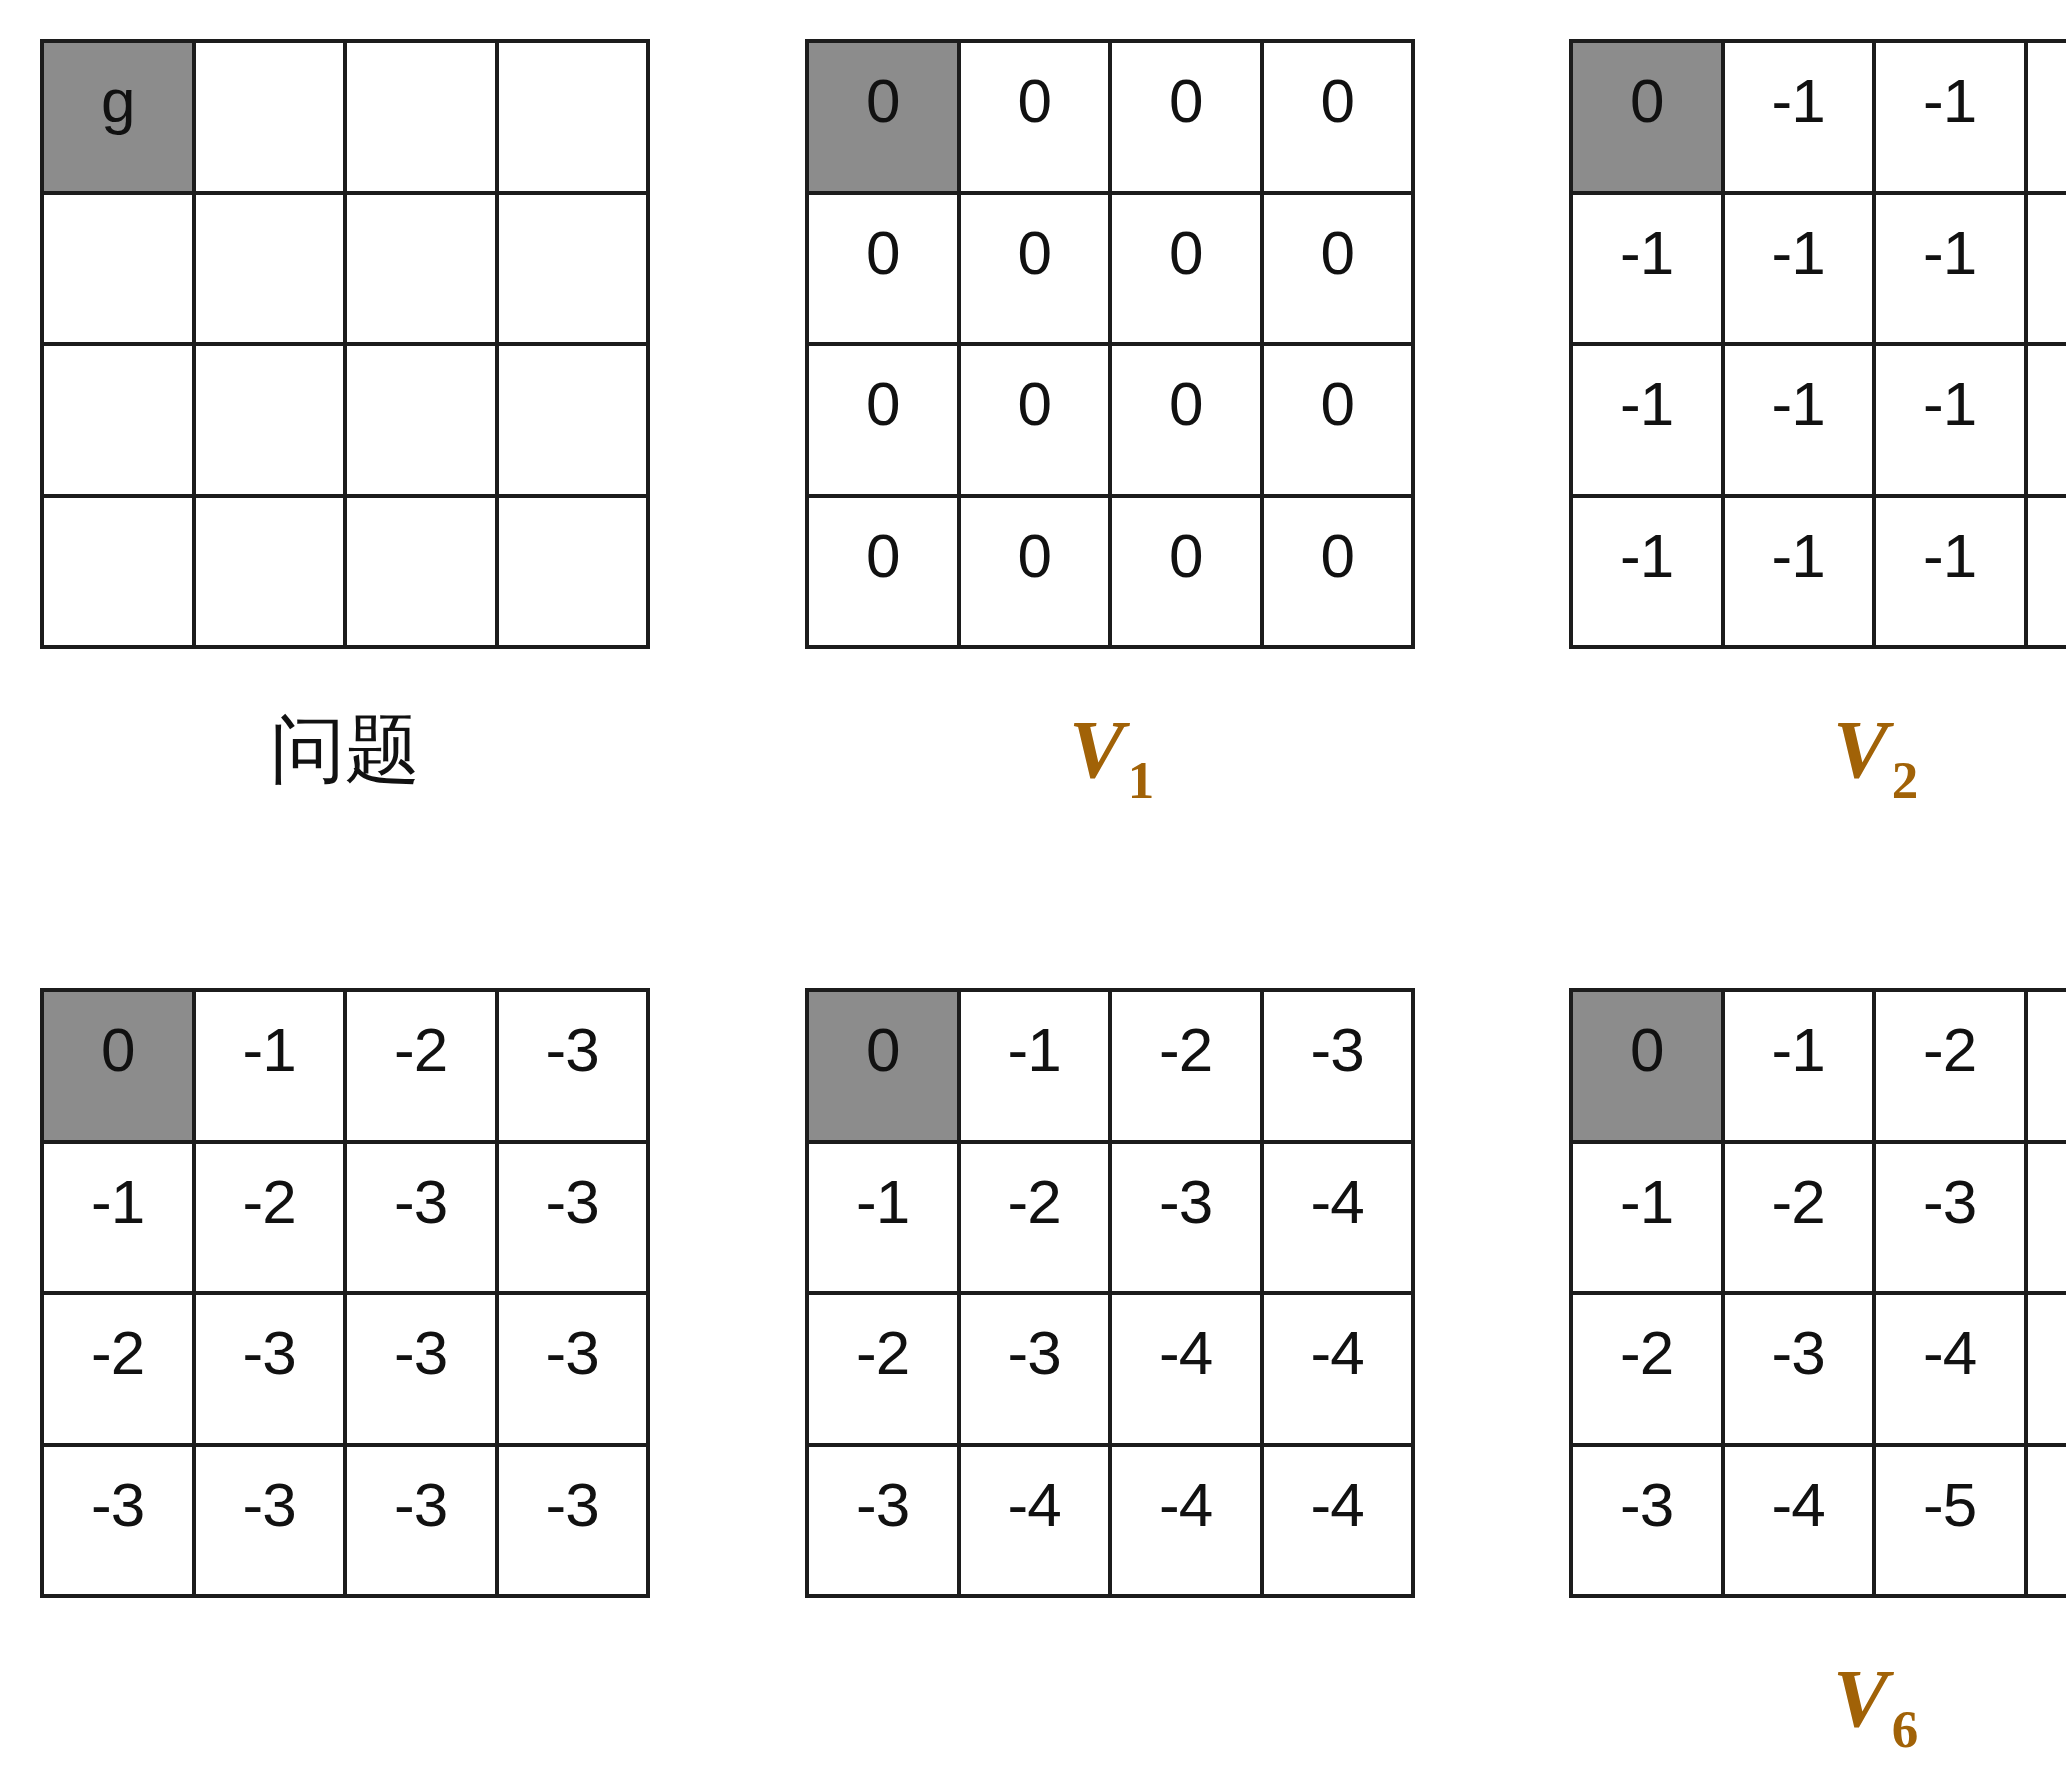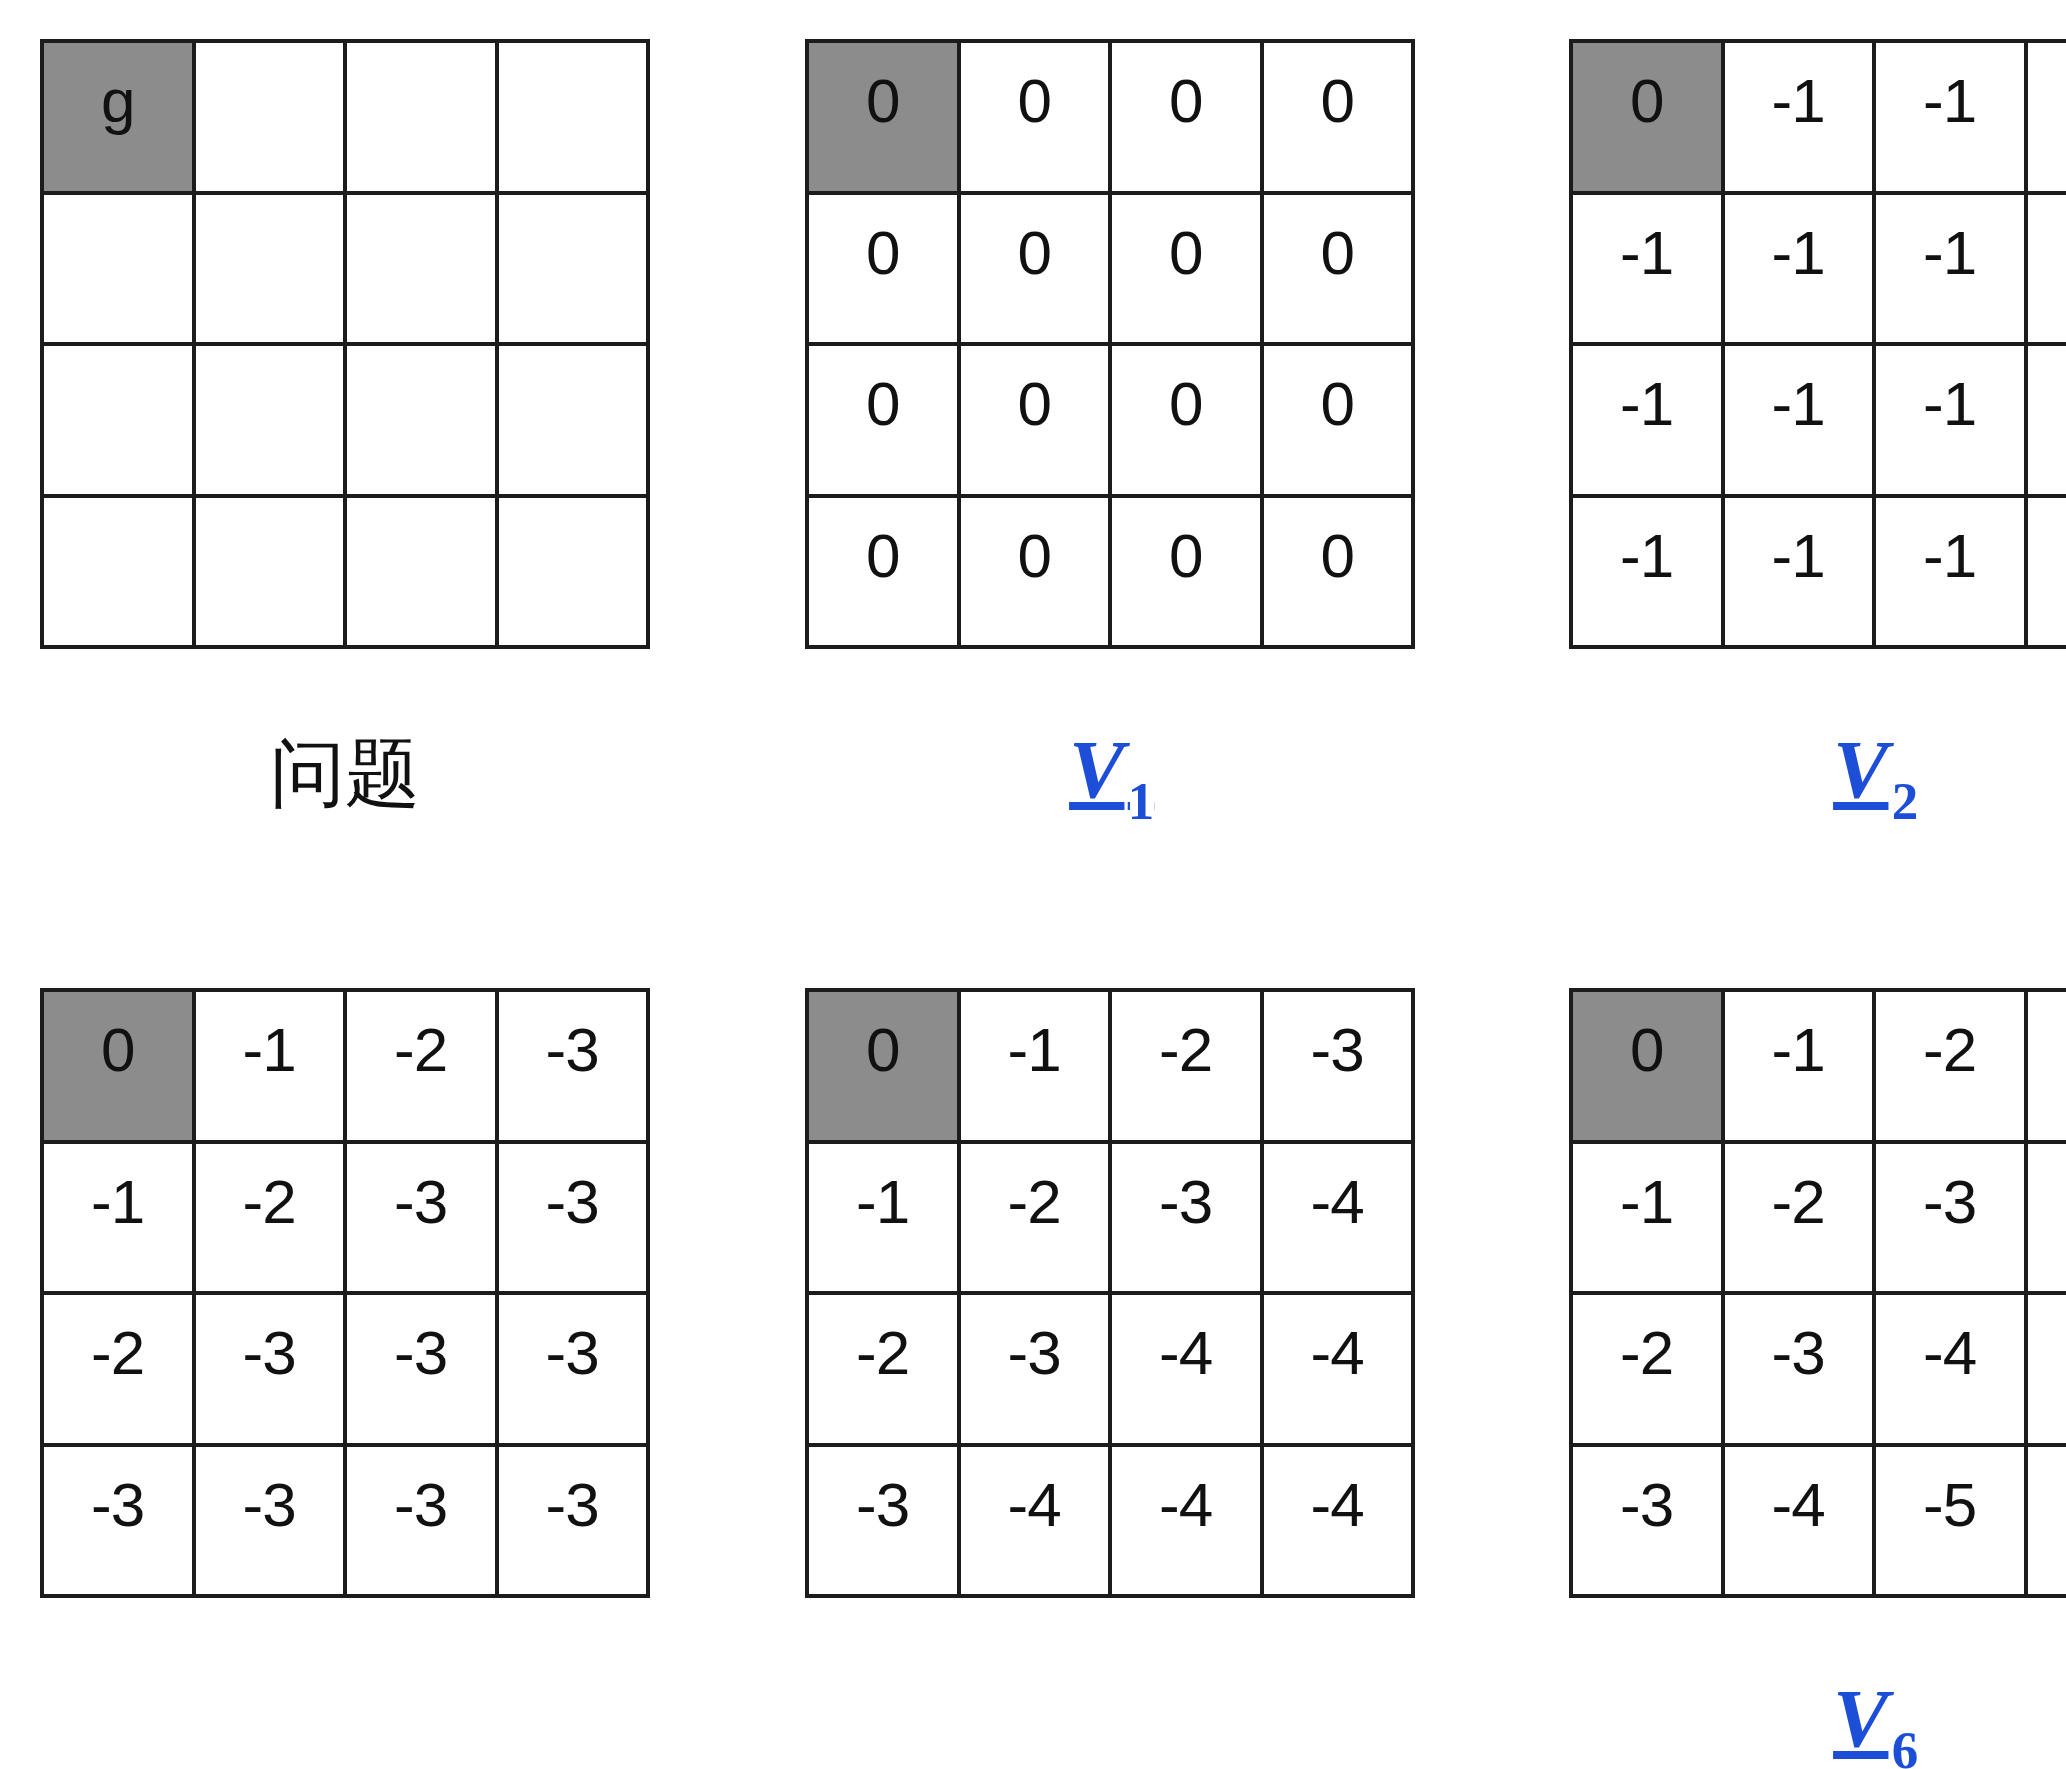--- a/index.html
+++ b/index.html
@@ -70,41 +70,40 @@
   .cell.shaded {
     background: #8c8c8c;
   }
 
   
   .caption {
     width: 610px;
     height: 124px;
     margin-top: 38px;
     display: flex;
-    align-items: flex-end;
+    align-items: center;
     justify-content: center;
   }
 
   .caption-cn {
     font-family: "DejaVu Sans", "Liberation Sans", sans-serif;
     font-size: 75px;
     line-height: 1;
     color: #111111;
     font-weight: 400;
   }
 
   .caption-v {
     font-family: "Liberation Serif", "DejaVu Serif", serif;
     font-style: italic;
     font-weight: bold;
     font-size: 83px;
     line-height: 1;
-    color: #1d4ed8;
+    color: #a16207;
     display: inline-block;
-    text-decoration: underline;
   }
   .caption-v .sub {
     font-family: "Liberation Serif", "DejaVu Serif", serif;
     font-style: normal;
     font-weight: bold;
     font-size: 53px;
     vertical-align: baseline;
     position: relative;
     top: 21.5px;
     left: 3.3px;

